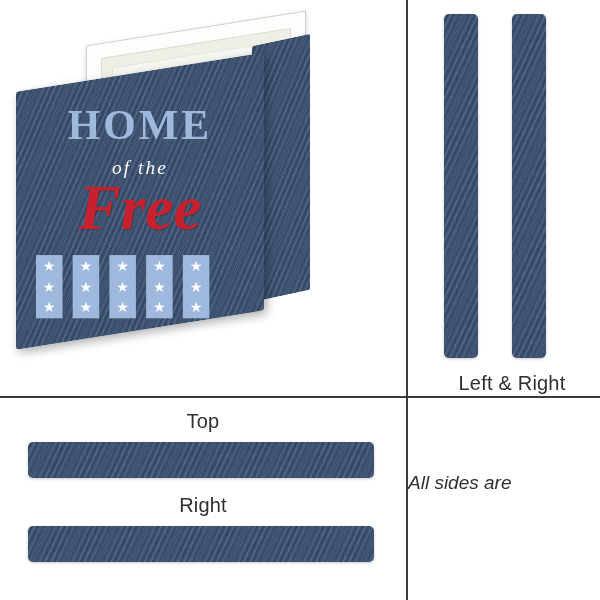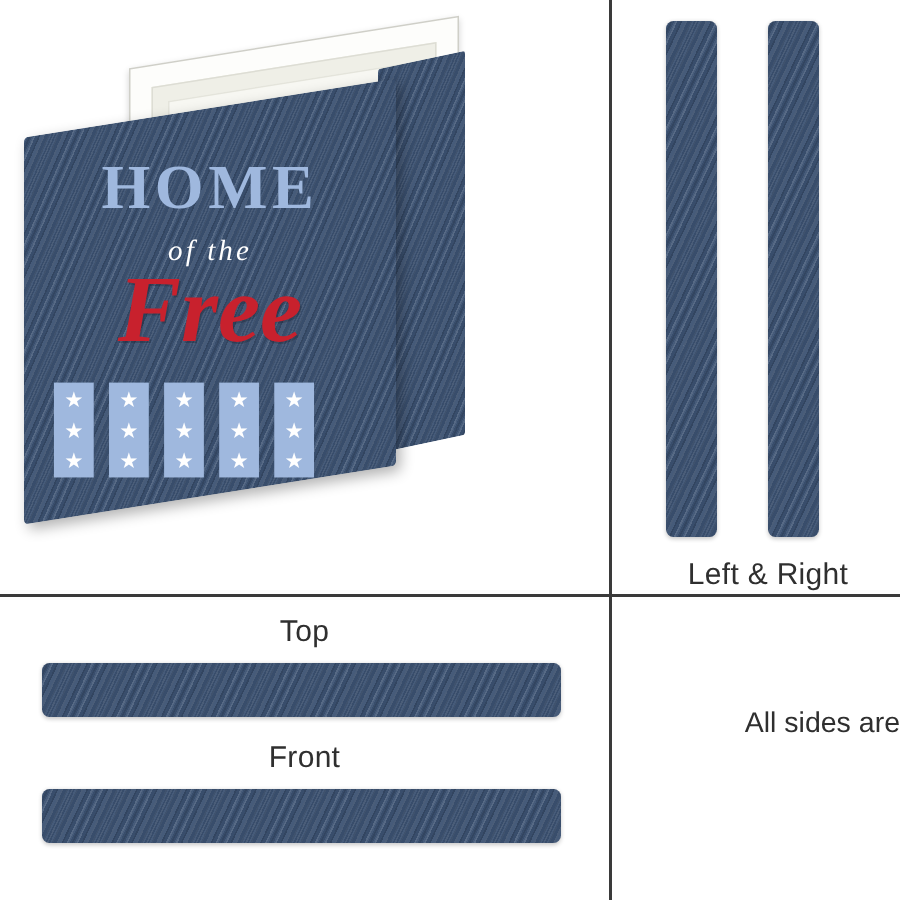--- a/index.html
+++ b/index.html
@@ -183,24 +183,25 @@
     box-shadow:0 1px 3px rgba(0,0,0,.22);
   }
   .tb-top{top:44px;}
   .tb-bottom{top:128px;}
 
   
   #panel-note{position:absolute;left:408px;top:398px;width:192px;height:202px;}
   .note-text{
     position:absolute;
     left:0;right:0;top:72px;
-    text-align:right;
+    text-align:left;
     font-size:19px;
     line-height:26px;
     color:#2f2f2f;
+    font-style:italic;
   }
 </style>
 </head>
 <body>
 
 <div class="canvas">
 
   <div class="divider-v"></div>
   <div class="divider-h"></div>
   <div class="divider-v2"></div>
@@ -257,21 +258,21 @@
 
   <div id="panel-left-right">
     <div class="side-bar side-left denim"></div>
     <div class="side-bar side-right denim"></div>
     <div class="label" style="left:0;right:0;top:372px;">Left &amp; Right</div>
   </div>
 
   <div id="panel-top-bottom">
     <div class="label" style="left:0;right:0;top:12px;">Top</div>
     <div class="tb-bar tb-top denim"></div>
-    <div class="label" style="left:0;right:0;top:96px;">Front</div>
+    <div class="label" style="left:0;right:0;top:96px;">Right</div>
     <div class="tb-bar tb-bottom denim"></div>
   </div>
 
   <div id="panel-note">
     <div class="note-text">
       <div>All sides are</div>
     </div>
   </div>
 
 </div>

